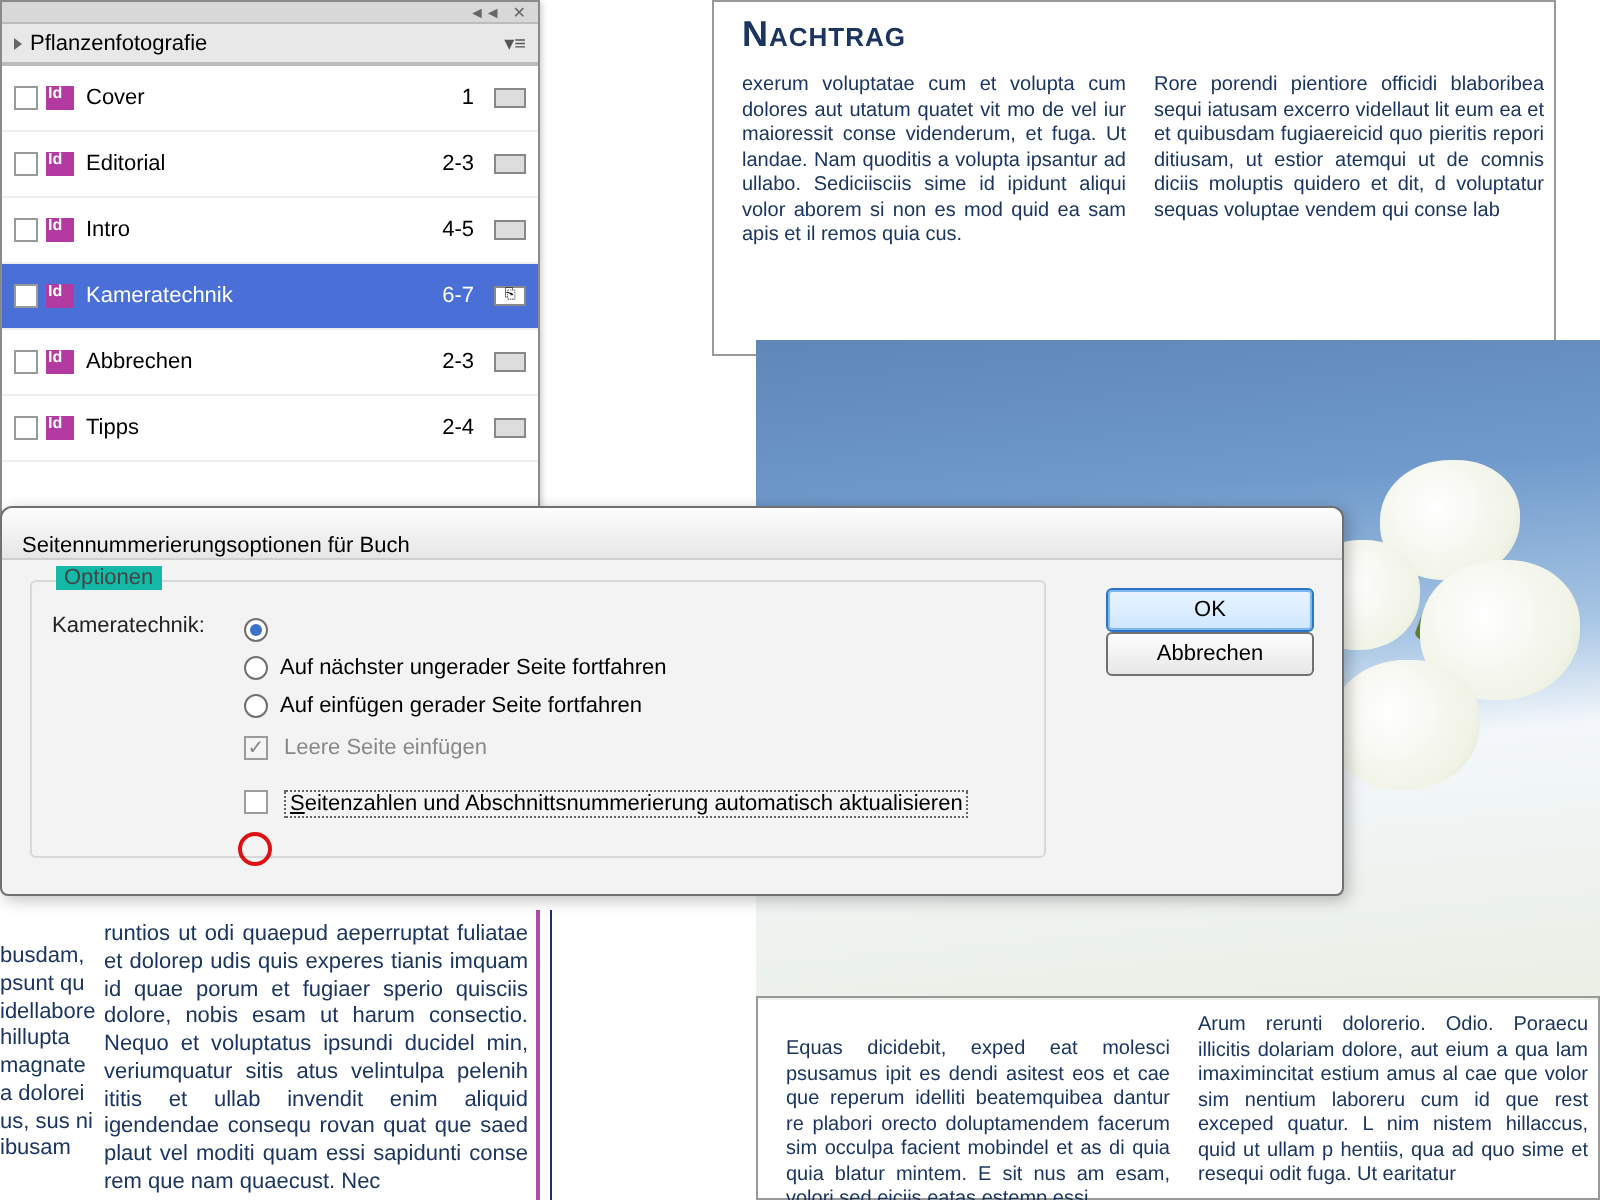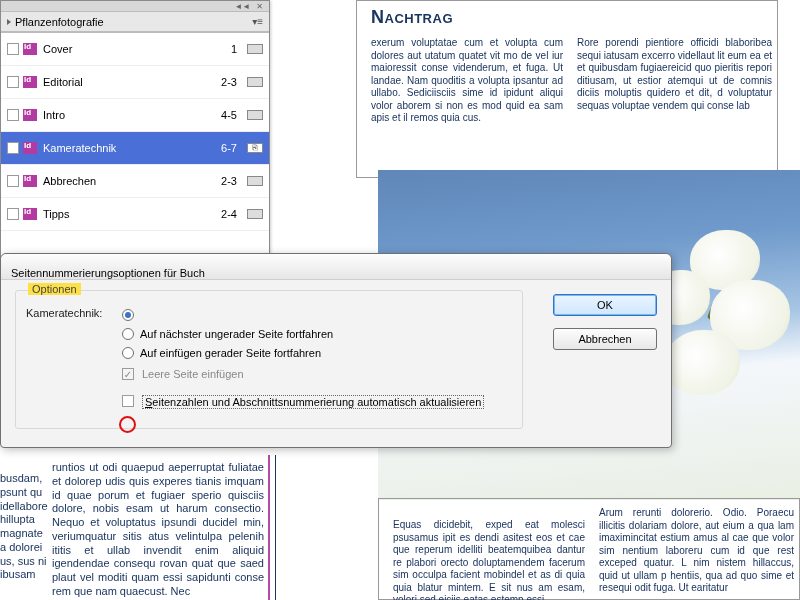--- a/index.html
+++ b/index.html
@@ -35,33 +35,33 @@
 .row.sel .spreadicon{background:#fff;color:#000}
 .panel-gap{height:30px;background:#fff}
 .panel-foot{height:26px;background:#e8e8e8;border-top:1px solid #bcbcbc;display:flex;justify-content:flex-end;align-items:center;gap:14px;padding:0 12px}
 .ficon{width:14px;height:12px;display:flex;align-items:center;justify-content:center;font-size:12px;color:#444}
 
 
 .dialog{position:absolute;left:0;top:253px;width:672px;background:#f3f3f3;border:1px solid #707070;box-shadow:2px 2px 8px rgba(0,0,0,.25);border-radius:6px 6px 4px 4px}
 .titlebar{height:26px;background:linear-gradient(#fdfdfd,#e6e6e6);border-bottom:1px solid #cfcfcf;border-radius:6px 6px 0 0;display:flex;align-items:flex-end;padding:0 10px;font-size:12px;color:#222}
 .dbody{padding:10px 14px 18px 14px;position:relative}
 .group{border:1px solid #d8d8d8;border-radius:3px;padding:12px 10px 14px 10px;width:508px}
-.group-title{position:relative;top:-20px;left:2px;background:#fde047;display:inline-block;padding:0 4px;color:#444}
+.group-title{position:relative;top:-20px;left:2px;background:#14b8a6;display:inline-block;padding:0 4px;color:#444}
 .grid{display:grid;grid-template-columns:96px auto;row-gap:6px;margin-top:-10px}
 .grid .lab{color:#222;text-align:left;padding-top:2px}
 .radioline{display:flex;align-items:center;gap:6px;height:19px}
 .radio{width:12px;height:12px;border:1px solid #707070;border-radius:50%;background:#fff;display:flex;align-items:center;justify-content:center}
 .radio.checked::after{content:"";width:6px;height:6px;border-radius:50%;background:#3d72c9}
 .chkline{display:flex;align-items:flex-start;gap:8px;height:19px}
 .chkbox{width:12px;height:12px;border:1px solid #9b9b9b;background:#fff;display:flex;align-items:center;justify-content:center}
 .chkbox.checked::after{content:"✓";font-size:10px;color:#888}
 .chkbox.disabled{background:#f4f4f4}
 .disabled-text{color:#888}
 .highlight-ring{position:absolute;width:17px;height:17px;border:2px solid #d11;border-radius:50%;left:118px;top:136px}
-.btncol{position:absolute;right:14px;top:14px;display:flex;flex-direction:column;gap:12px}
+.btncol{position:absolute;right:14px;top:14px;display:flex;flex-direction:column;gap:0}
 .btn{width:104px;height:22px;border:1px solid #707070;border-radius:3px;background:linear-gradient(#fdfdfd,#e7e7e7);font-size:11px}
 .btn.primary{border:1px solid #2b74c7;box-shadow:0 0 0 1px #7db7f0 inset;background:linear-gradient(#eaf4ff,#cfe7ff)}
 .dotted{border:1px dotted #666;padding:0 2px}
 
 
 .bgtext{position:absolute;color:#1b3560;font-size:11px;line-height:1.25;text-align:justify}
 </style>
 </head>
 <body>
 

